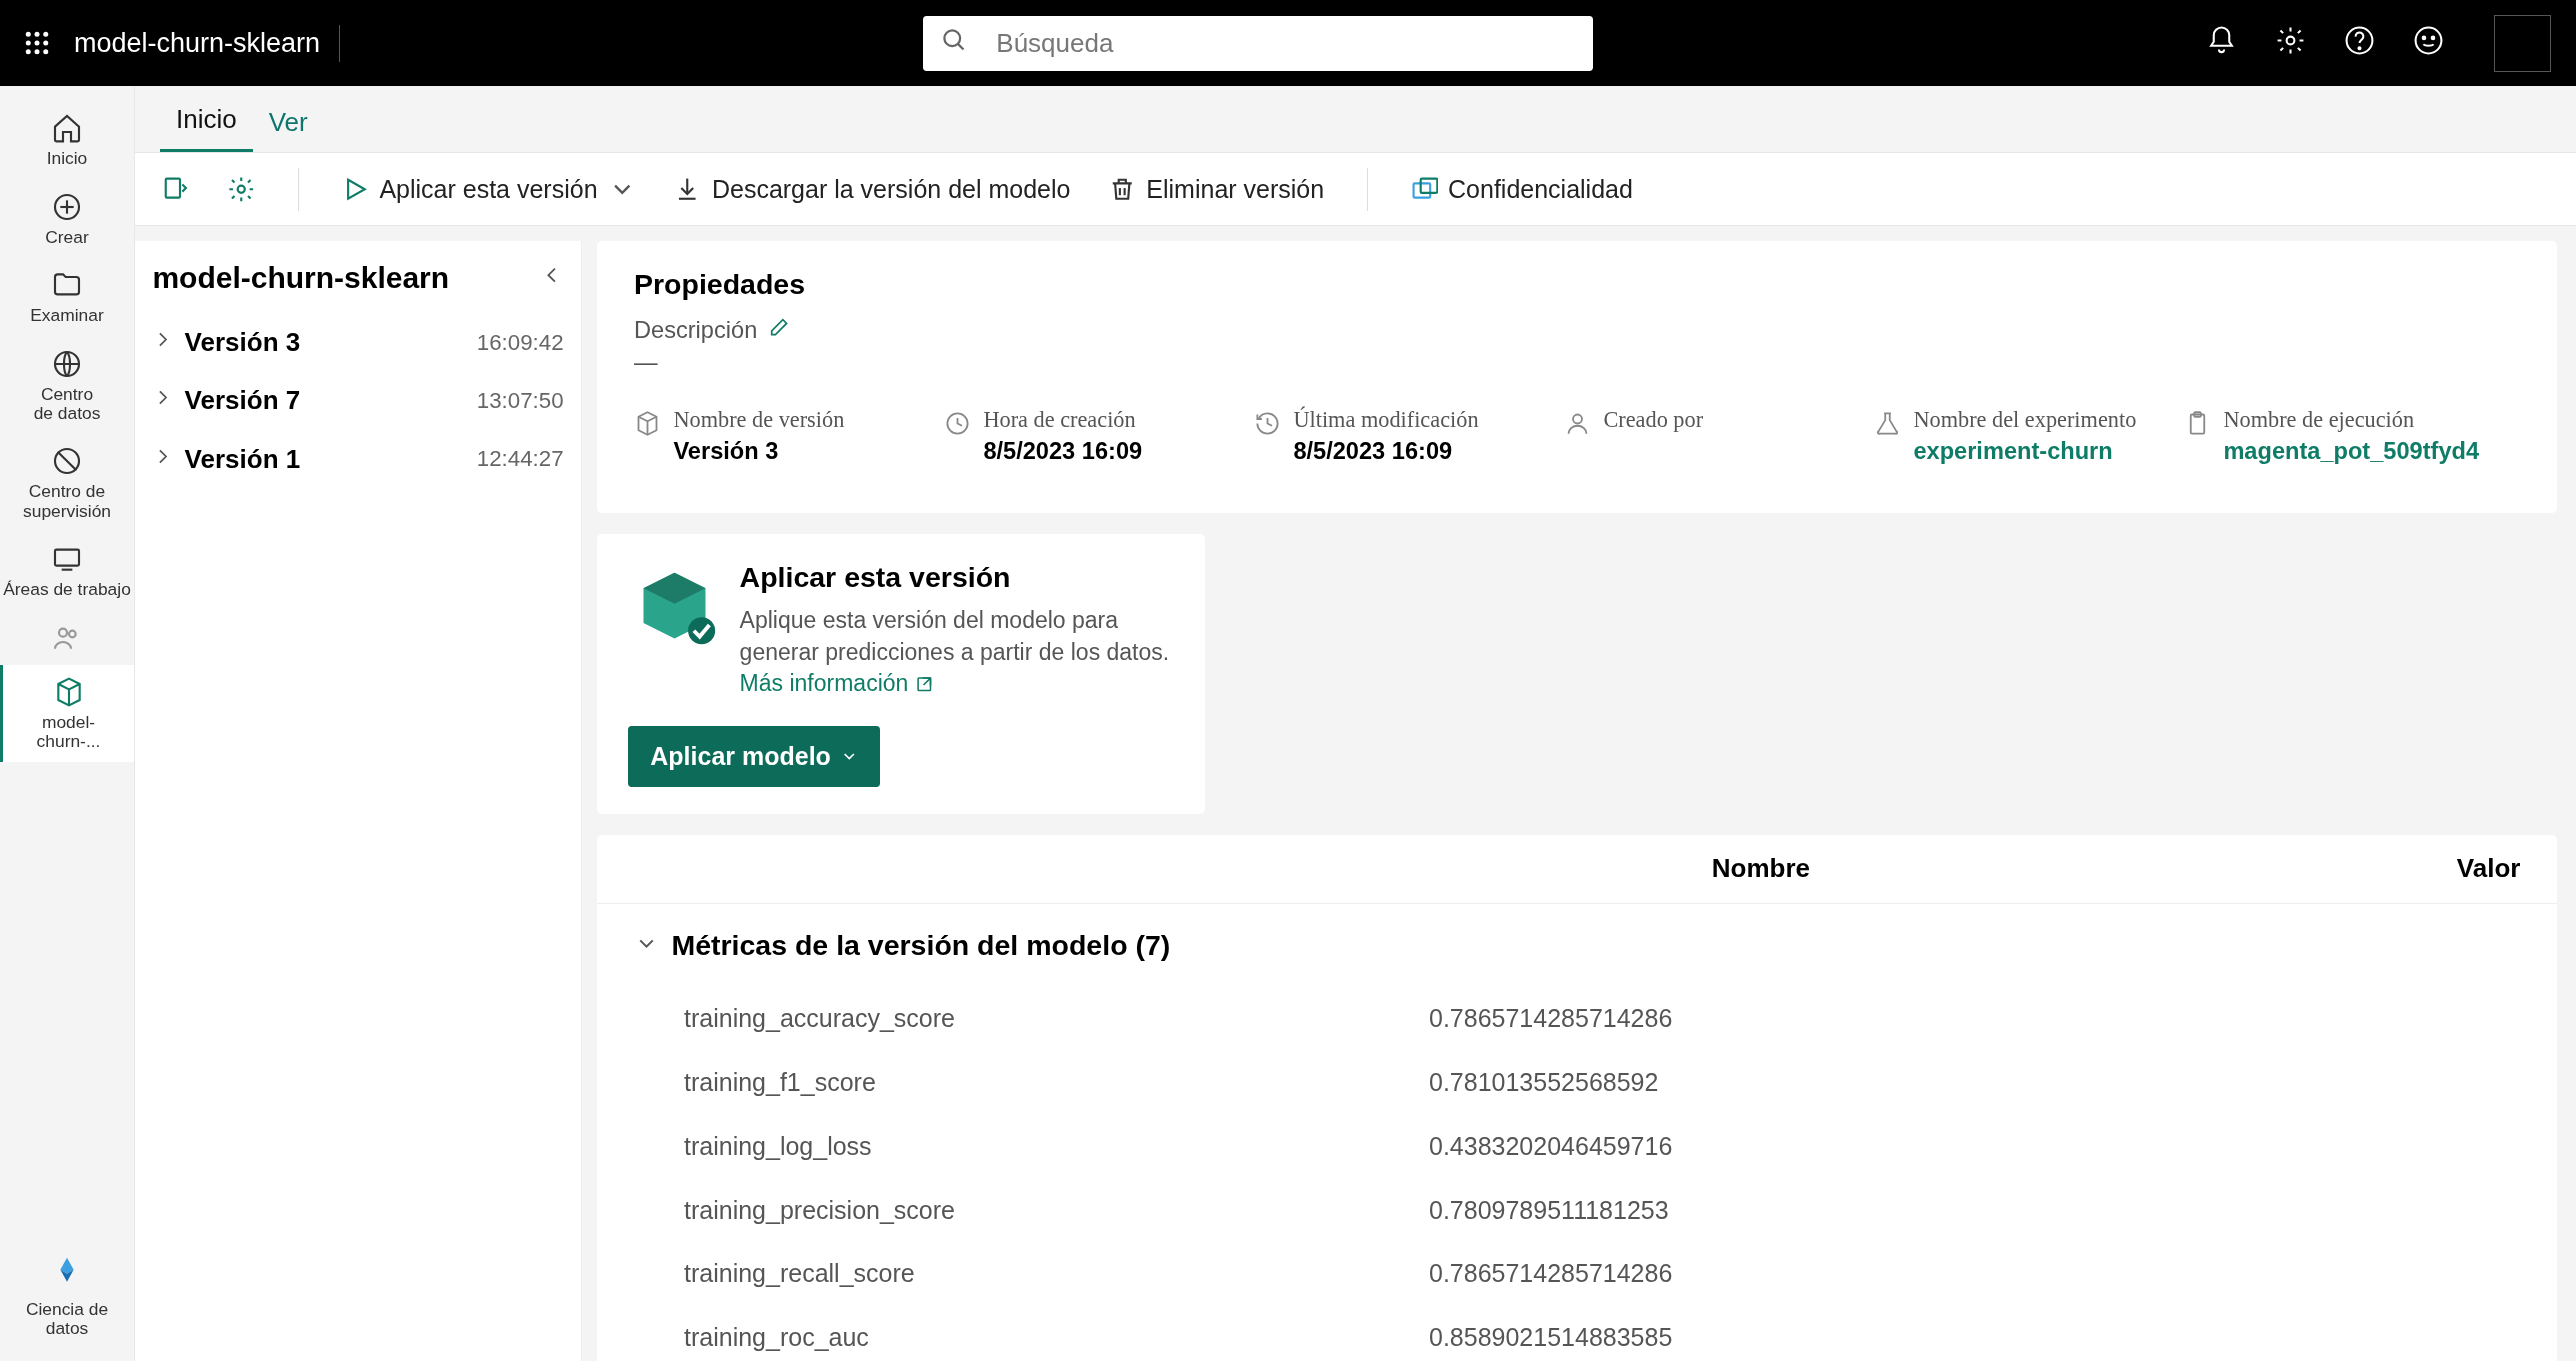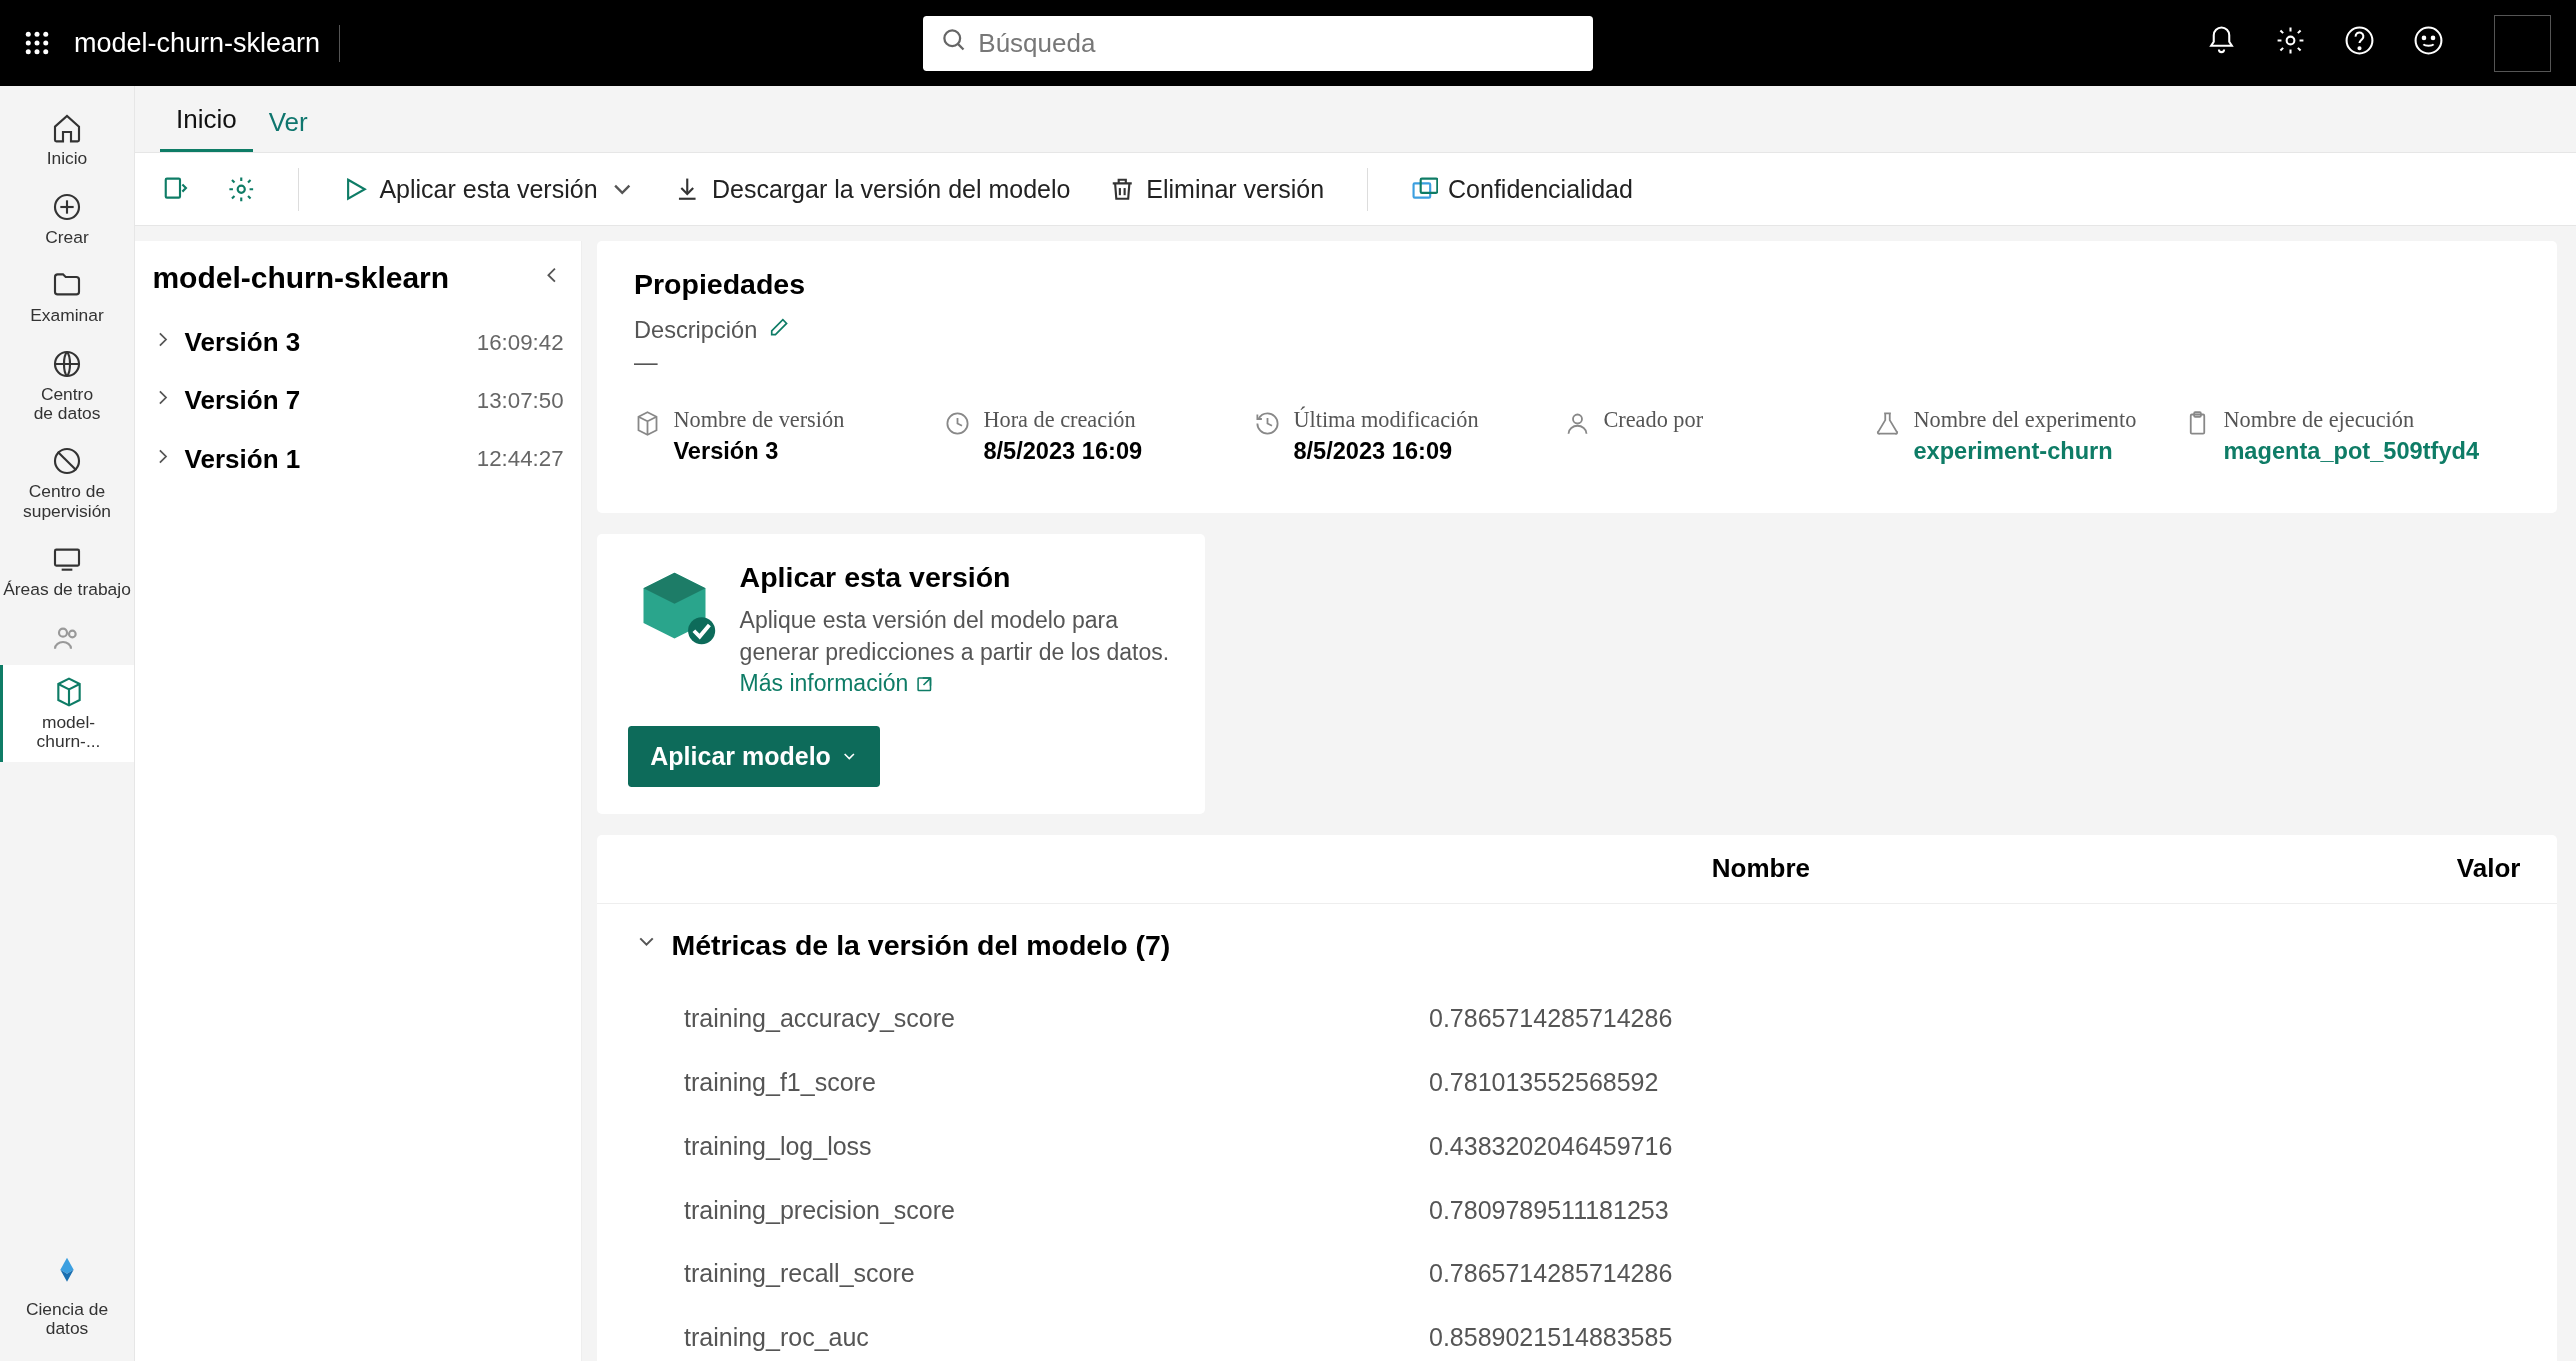--- a/index.html
+++ b/index.html
@@ -74,21 +74,21 @@
   .apply-card h3 { font-size:28.5px; font-weight:600; margin-bottom:11.2px; }
   .apply-card p { font-size:23px; color:#555; line-height:1.35; }
   .apply-card a { color:#0e7c66; text-decoration:none; }
   .apply-btn { margin-top:27px; background:#0d6b5a; color:#fff; border:none; border-radius:3.7px; padding:16px 22.3px; font-size:25px; font-weight:600; display:flex; align-items:center; gap:8.7px; cursor:pointer; }
 
   
   .metrics-sec { margin-top:21px; background:#fff; border-radius:5px; }
   .metrics-head { display:flex; padding:18.6px 37px 18.6px 87px; border-bottom:0.6px solid #eee;justify-content:flex-end; }
   .metrics-head .col { font-size:26px; font-weight:600; }
   .metrics-head .col.name { width:745px; }
-  .group-row { display:flex; align-items:flex-start; gap:12.4px; padding:25px 37px 25px 37px; }
+  .group-row { display:flex; align-items:flex-end; gap:12.4px; padding:25px 37px 25px 37px; }
   .group-row .title { font-size:28.5px; font-weight:600; }
   .metric-row { display:flex; padding:17.4px 37px 17.4px 87px; }
   .metric-row .name { width:745px; font-size:25px; color:#555; }
   .metric-row .value { font-size:25px; color:#555; }
 
   .chev-icon svg, .edit-icon svg { width:22.3px; height:22.3px; }
   .icon-white svg { stroke:#fff; fill:none; }
   .icon-gray svg { stroke:#666; fill:none; }
 </style>
 </head>
@@ -107,21 +107,21 @@
         <circle cx="12" cy="19" r="2"></circle>
         <circle cx="19" cy="19" r="2"></circle>
       </svg>
   </div>
   <div class="title">model-churn-sklearn</div>
   <div class="search-box" style="margin-left:583px;">
     <span class="icon-gray"><svg viewBox="0 0 24 24" width="27" height="27" stroke="#666" stroke-width="2" fill="none">
           <circle cx="10" cy="10" r="7"></circle>
           <line x1="20" y1="20" x2="15" y2="15"></line>
         </svg></span>
-    <input type="text" style="margin-left: 10px;" placeholder="Búsqueda">
+    <input type="text" style="margin-left: 28px;" placeholder="Búsqueda">
   </div>
   <div class="spacer"></div>
   <div class="header-icons">
     <span class="icon-white"><svg viewBox="0 0 24 24" width="31" height="31" stroke="#fff" stroke-width="1.6" fill="none">
           <path d="M6 8a6 6 0 1112 0v5l2 3H4l2-3V8z"></path>
           <path d="M10 19a2 2 0 004 0"></path>
         </svg></span>
     <span class="icon-white"><svg viewBox="0 0 24 24" width="31" height="31" stroke="#fff" stroke-width="1.6" fill="none">
           <circle cx="12" cy="12" r="3"></circle>
           <path d="M12 2v3M12 19v3M4.2 4.2l2.1 2.1M17.7 17.7l2.1 2.1M2 12h3M19 12h3M4.2 19.8l2.1-2.1M17.7 6.3l2.1-2.1"></path>

